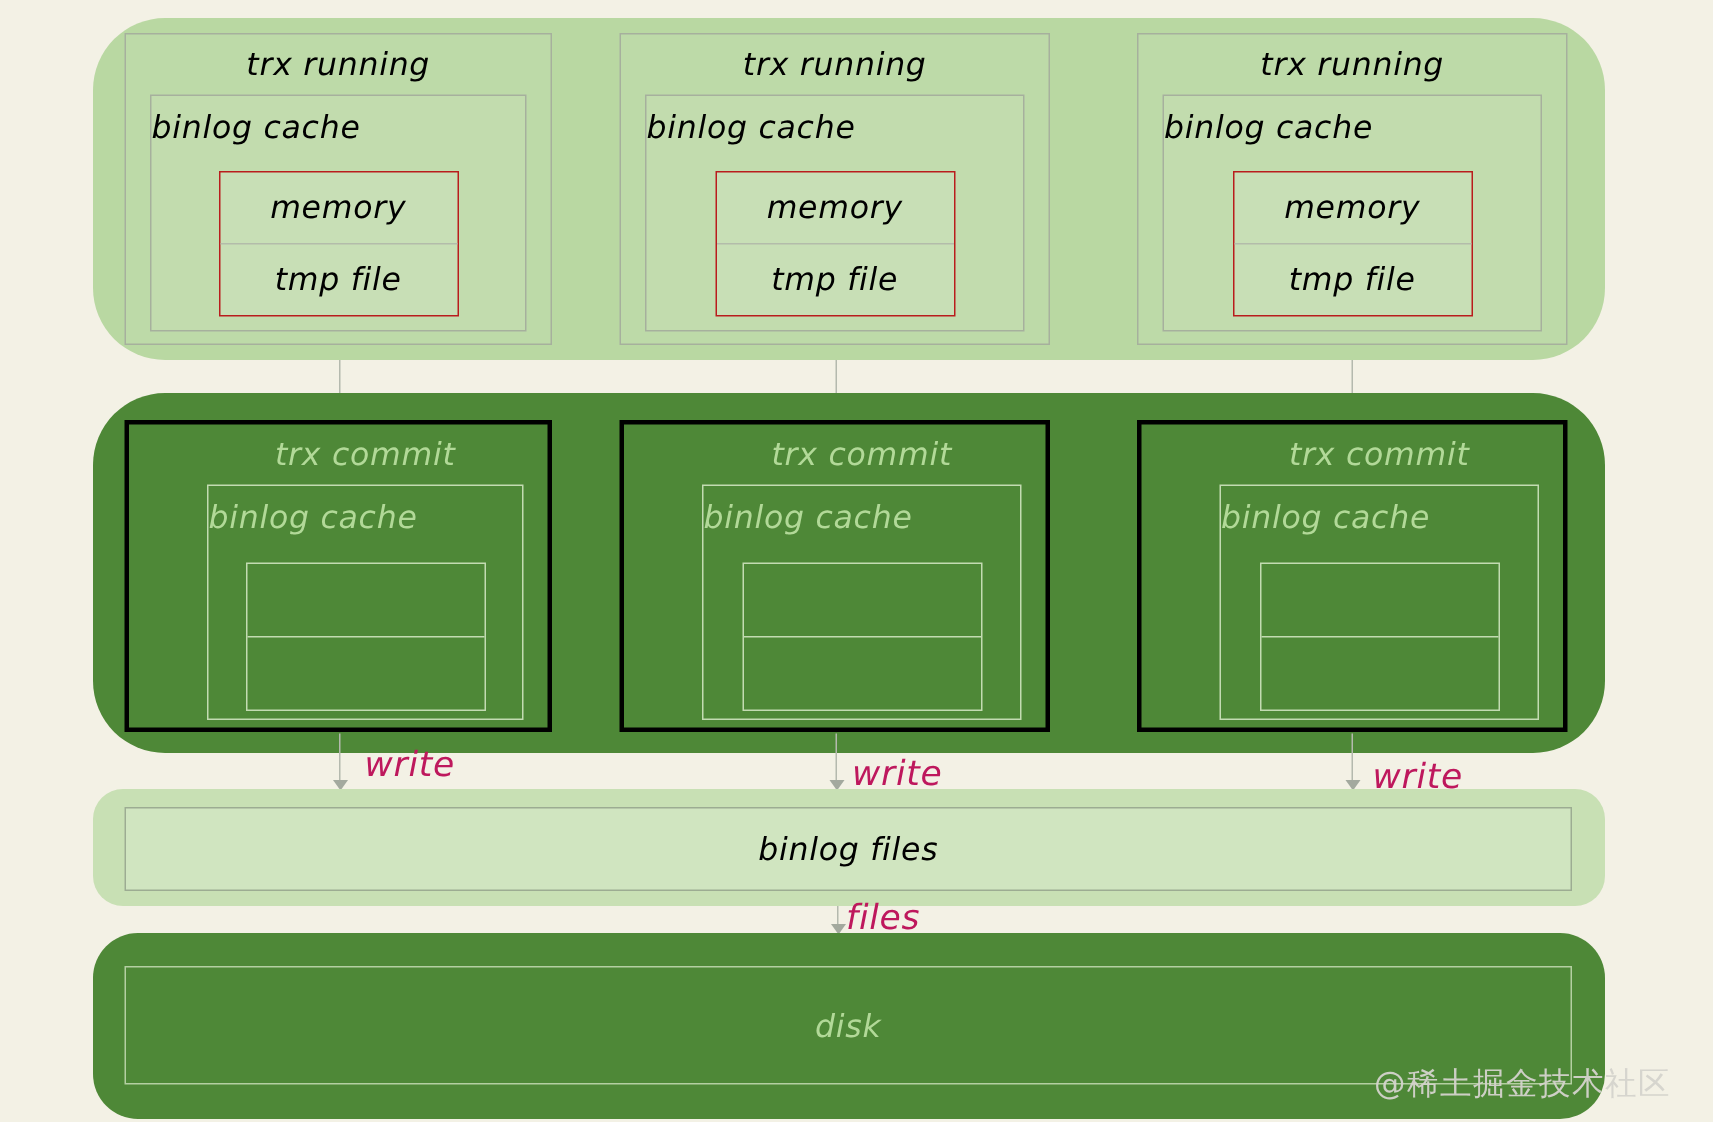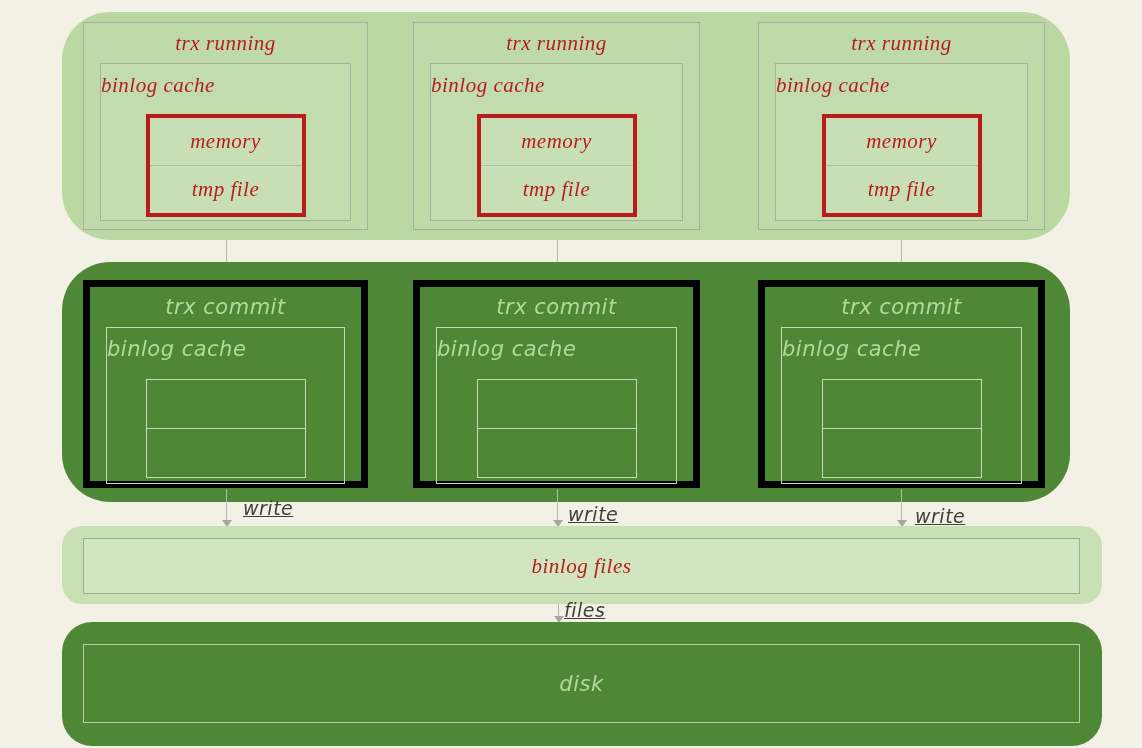--- a/index.html
+++ b/index.html
@@ -34,50 +34,50 @@
     background:#4e8837;
     border-radius:48px;
   }
   
   .col{
     position:absolute;
     box-sizing:border-box;
     height:208px;
   }
   .light .col{ top:10px; border:1px solid #a6b09d; background:rgba(255,255,255,0.07); }
-  .dark  .col{ top:18px; border:7px solid #000000; }
+  .dark  .col{ top:18px; border:3px solid #000000;padding-left:36px; }
   .col.c1{ left:21px;  width:285px; }
   .col.c2{ left:351px; width:287px; }
   .col.c3{ left:696px; width:287px; }
 
   .box-title{
     height:40px; line-height:40px;
     text-align:center;
     font-size:21px;
   }
-  .light-text{ color:#b91c1c;font-family:Liberation Serif, serif; }
+  .light-text{ color:#000000; }
   .dark-text{ color:#b2d998; }
 
   .cache-box{
     box-sizing:border-box;
     margin:0 16px;
   }
   .light .cache-box{ height:158px; border:1px solid #a6b09d; background:rgba(255,255,255,0.08); }
   .dark  .cache-box{ height:157px; border:1px solid #c3dbb2; }
 
   .cache-title{
     height:42px; line-height:42px;
     font-size:21px;
   }
 
   .mem-box{
     box-sizing:border-box;
     width:160px;
     margin:8px auto 0;
-    border:4px solid #b91c1c;
+    border:1px solid #b91c1c;
     background:rgba(255,255,255,0.10);
   }
   .mem-cell{
     height:47px; line-height:47px;
     text-align:center;
     font-size:21px;
   }
   .mem-cell.first{ border-bottom:1px solid #b3bcaa; }
 
   .empty-box{
@@ -87,21 +87,20 @@
     border:1px solid #c3dbb2;
   }
   .empty-cell{ height:48px; }
   .empty-cell.first{ border-bottom:1px solid #c3dbb2; }
 
   
   .bar{
     position:absolute;
     left:62px;
     width:1008px;
-    padding-left:32px;
   }
   .bar.light{
     top:526px; height:78px;
     background:#c8e0b4;
     border-radius:20px;
   }
   .bar.dark{
     top:622px; height:124px;
     background:#4e8837;
     border-radius:30px;
@@ -138,25 +137,24 @@
   }
   .a-top{ top:240px; height:33px; }
   .a-mid{ top:489px; height:31px; }
   .a-fsync{ left:558px; top:604px; height:12px; }
   .a-x1{ left:226px; }
   .a-x2{ left:557px; }
   .a-x3{ left:901px; }
 
   .flow-label{
     position:absolute;
-    font-size:19px;
-    color:#404040;
+    font-size:23px;
+    color:#be185d;
     font-style:italic;
     letter-spacing:0.5px;
-    text-decoration:underline;
   }
   .w1{ left:243px; top:497px; }
   .w2{ left:568px; top:503px; }
   .w3{ left:915px; top:505px; }
   .fs{ left:564px; top:599px; }
 
   
   .watermark{
     position:absolute;
     right:28px; bottom:12px;
@@ -251,14 +249,15 @@
     <div class="bar-inner hand light-text">binlog files</div>
   </div>
 
   <div class="arrow a-fsync"></div>
   <div class="flow-label fs">files</div>
 
   <div class="bar dark">
     <div class="bar-inner hand dark-text">disk</div>
   </div>
 
+  <div class="watermark">@稀土掘金技术社区</div>
 
 </div>
 
 </body></html>

